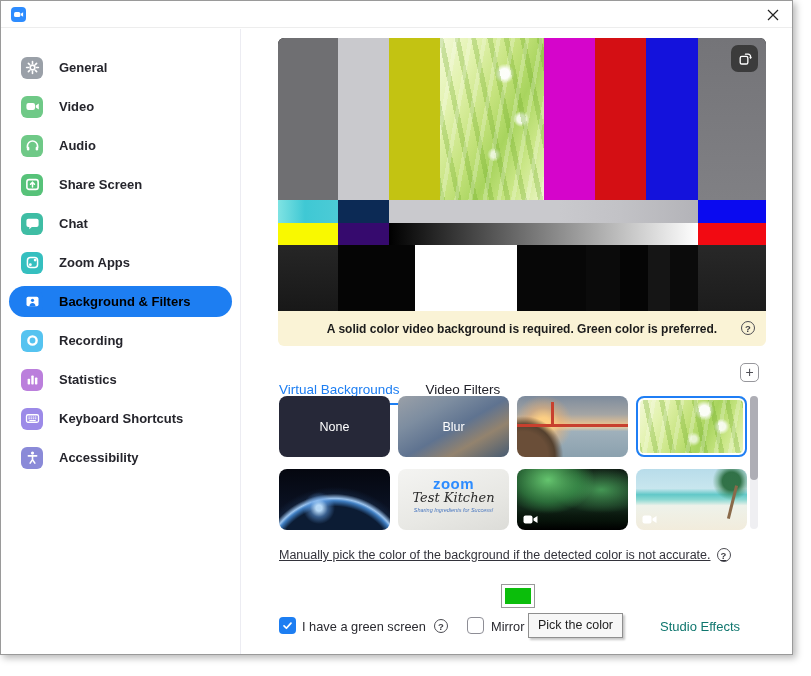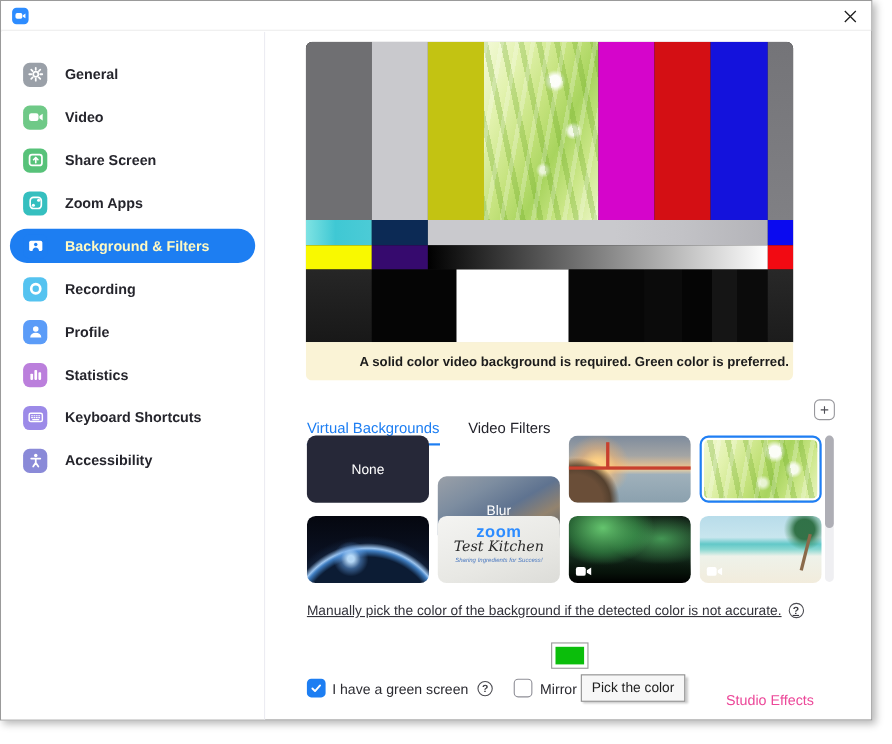--- a/index.html
+++ b/index.html
@@ -19,24 +19,24 @@
                align-items:center; justify-content:center; cursor:default; }
 
   
   .sidebar { position:absolute; left:0; top:28px; bottom:0; width:240px; border-right:1px solid #ececf2; background:#fff; }
   .nav { position:absolute; left:8px; top:23px; right:8px; display:flex; flex-direction:column; gap:8px;text-align:center; }
   .nav-item { height:31px; border-radius:16px; display:flex; align-items:center; padding-left:12px; gap:16px; }
   .nav-item .ic { width:22px; height:22px; border-radius:6px; display:flex; align-items:center; justify-content:center; flex:0 0 auto; }
   .nav-item .ic svg { width:15px; height:15px; }
   .nav-item .lbl { font-size:13px; color:#25252c; font-weight:600; white-space:nowrap; }
   .nav-item.selected { background:#1d7ef2; }
-  .nav-item.selected .lbl { color:#fef9c3; font-weight:700; }
+  .nav-item.selected .lbl { color:#000000; font-weight:700; }
 
   
-  .preview-card { position:absolute; left:277px; top:37px; width:443px; height:308px; border-radius:6px; overflow:hidden; }
+  .preview-card { position:absolute; left:277px; top:37px; width:488px; height:308px; border-radius:6px; overflow:hidden; }
   .pv { position:relative; width:488px; height:273px; background:#111; }
   .row { display:flex; width:100%; }
   .row .seg { height:100%; }
   .bars-top { height:162px; }
   .rowA { height:23px; }
   .rowB { height:22px; }
   .rowC { height:66px; }
   .grass-bg {
     background:
       repeating-linear-gradient(100deg, rgba(255,255,255,0.22) 0 4px, transparent 4px 14px),
@@ -60,21 +60,21 @@
   .tab.active { color:#1d7ef2; border-bottom:2.5px solid #1d7ef2; }
   .tab.inactive { color:#22222a; }
   .add-btn { position:absolute; left:739px; top:362px; width:19px; height:19px; border:1px solid #97979c;
              border-radius:5px; color:#4e4e55; font-size:14px; line-height:16px; text-align:center; background:#fff; }
 
   .thumb { position:absolute; width:111px; height:61px; border-radius:8px; overflow:hidden; }
   .thumb .cap { position:absolute; inset:0; display:flex; align-items:center; justify-content:center;
                 color:#fff; font-size:12.5px; }
   .thumb.selected { border:2px solid #1f7ef5; box-shadow:inset 0 0 0 2px #fff; }
   .t-none { background:#262838; }
-  .t-blur { background:linear-gradient(150deg,#9aa0a8 0%,#7d8da0 28%,#5f7390 52%,#93836e 72%,#475b72 100%);margin-top:37px; }
+  .t-blur { background:linear-gradient(150deg,#9aa0a8 0%,#7d8da0 28%,#5f7390 52%,#93836e 72%,#475b72 100%); }
   .t-bridge { background:
       radial-gradient(circle at 6% 98%, #6a4e38 0 20%, #55412f 26%, transparent 33%),
       radial-gradient(circle at 24% 46%, rgba(255,208,130,0.95) 0 7%, rgba(255,180,100,0.45) 18%, transparent 32%),
       linear-gradient(180deg,#7d8b9d 0%,#a4a5a4 30%,#e0be92 45%,#d8c8a8 52%,#9fb0bb 58%,#8ba1ae 100%); }
   .t-bridge::before { content:""; position:absolute; left:0; right:0; top:46%; height:3px; background:#c8402e; }
   .t-bridge::after { content:""; position:absolute; left:31%; top:10%; width:3px; height:40%; background:#c8402e; }
   .t-earth { background:
       radial-gradient(circle at 36% 64%, rgba(190,225,255,0.95) 0 3px, rgba(100,160,230,0.5) 9px, transparent 16px),
       radial-gradient(circle at 50% 165%, #0c1c34 55%, #3f7ec2 60%, #9cc4ee 62%, rgba(30,60,100,0.3) 66%, transparent 72%),
       linear-gradient(180deg,#05070f 0%,#0a1122 60%,#0d1526 100%); }
@@ -105,21 +105,21 @@
   .swatch .chip { width:26px; height:16px; }
 
   .optrow { position:absolute; left:278px; top:616px; right:52px; height:20px; font-size:12.8px; color:#2a2a30; }
   .cb { position:absolute; width:17px; height:17px; border-radius:4px; top:0; }
   .cb.checked { background:#1d7ef2; display:flex; align-items:center; justify-content:center; }
   .cb.unchecked { background:#fff; border:1.5px solid #8e8e96; }
   .gs-label { position:absolute; left:23px; top:2px; white-space:nowrap; }
   .gs-help { position:absolute; left:155px; top:2px; }
   .mirror-cb { left:188px; }
   .mirror-label { position:absolute; left:212px; top:2px; white-space:nowrap; }
-  .studio-link { position:absolute; right:0; top:12px; color:#ec4899; font-size:13px; white-space:nowrap; }
+  .studio-link { position:absolute; right:0; top:2px; color:#0f766e; font-size:13px; white-space:nowrap; }
 
   .tooltip { position:absolute; left:527px; top:612px; height:25px; padding:4px 9px 0 9px; background:#f7f7f7;
              border:1px solid #8f8f8f; font-size:12.5px; color:#1f1f1f; white-space:nowrap;
              box-shadow:2px 2px 2px rgba(0,0,0,0.22); z-index:5; }
 </style>
 </head>
 <body>
 
 <div class="screen">
   <div class="window">
@@ -157,31 +157,49 @@
         <div class="nav-item">
           <span class="ic" style="background: rgb(111, 201, 135);">
             <svg viewBox="0 0 16 16">
                 <rect x="1.5" y="4.2" width="9.2" height="7.6" rx="2.2" fill="#fff"></rect>
                 <path d="M11.5 7l3.2-2.2v6.4L11.5 9z" fill="#fff"></path>
               </svg>
           </span>
           <span class="lbl">Video</span>
         </div>
 
+        <div class="nav-item">
+          <span class="ic" style="background: rgb(111, 201, 135);">
+            <svg viewBox="0 0 16 16">
+                <path d="M2.6 10V8.6a5.4 5.4 0 0 1 10.8 0V10" stroke="#fff" stroke-width="1.8" fill="none" stroke-linecap="round"></path>
+                <rect x="2" y="9.2" width="2.6" height="4.2" rx="1.3" fill="#fff"></rect>
+                <rect x="11.4" y="9.2" width="2.6" height="4.2" rx="1.3" fill="#fff"></rect>
+              </svg>
+          </span>
+          <span class="lbl">Audio</span>
+        </div>
 
         <div class="nav-item">
           <span class="ic" style="background: rgb(87, 194, 121);">
             <svg viewBox="0 0 16 16">
                 <rect x="2" y="2.8" width="12" height="10.4" rx="2.4" stroke="#fff" stroke-width="1.7" fill="none"></rect>
                 <path d="M8 10.6V5.8M5.9 7.7L8 5.5l2.1 2.2" stroke="#fff" stroke-width="1.6" fill="none" stroke-linecap="round" stroke-linejoin="round"></path>
               </svg>
           </span>
           <span class="lbl">Share Screen</span>
         </div>
 
+        <div class="nav-item">
+          <span class="ic" style="background: rgb(63, 189, 164);">
+            <svg viewBox="0 0 16 16">
+                <path d="M3.6 2.8h8.8a2.1 2.1 0 0 1 2.1 2.1v4.6a2.1 2.1 0 0 1-2.1 2.1H7.2L4.6 14v-2.4h-1a2.1 2.1 0 0 1-2.1-2.1V4.9a2.1 2.1 0 0 1 2.1-2.1z" fill="#fff"></path>
+              </svg>
+          </span>
+          <span class="lbl">Chat</span>
+        </div>
 
         <div class="nav-item">
           <span class="ic" style="background: rgb(53, 191, 191);">
             <svg viewBox="0 0 16 16">
                 <rect x="2.6" y="2.6" width="10.8" height="10.8" rx="3.2" stroke="#fff" stroke-width="1.6" fill="none"></rect>
                 <circle cx="5.7" cy="10.3" r="1.5" fill="#fff"></circle>
                 <circle cx="10.8" cy="5.4" r="1.5" fill="#fff"></circle>
               </svg>
           </span>
           <span class="lbl">Zoom Apps</span>
@@ -200,29 +218,20 @@
 
         <div class="nav-item">
           <span class="ic" style="background: rgb(85, 195, 240);">
             <svg viewBox="0 0 16 16">
                 <circle cx="8" cy="8" r="4.4" stroke="#fff" stroke-width="2.6" fill="none"></circle>
               </svg>
           </span>
           <span class="lbl">Recording</span>
         </div>
 
-        <div class="nav-item">
-          <span class="ic" style="background: rgb(91, 156, 248);">
-            <svg viewBox="0 0 16 16">
-                <circle cx="8" cy="5.4" r="2.7" fill="#fff"></circle>
-                <path d="M2.6 13.6a5.4 4.6 0 0 1 10.8 0z" fill="#fff"></path>
-              </svg>
-          </span>
-          <span class="lbl">Profile</span>
-        </div>
 
         <div class="nav-item">
           <span class="ic" style="background: rgb(187, 127, 220);">
             <svg viewBox="0 0 16 16">
                 <rect x="2.8" y="7.2" width="2.6" height="6" rx="0.8" fill="#fff"></rect>
                 <rect x="6.7" y="3.6" width="2.6" height="9.6" rx="0.8" fill="#fff"></rect>
                 <rect x="10.6" y="5.8" width="2.6" height="7.4" rx="0.8" fill="#fff"></rect>
               </svg>
           </span>
           <span class="lbl">Statistics</span>

